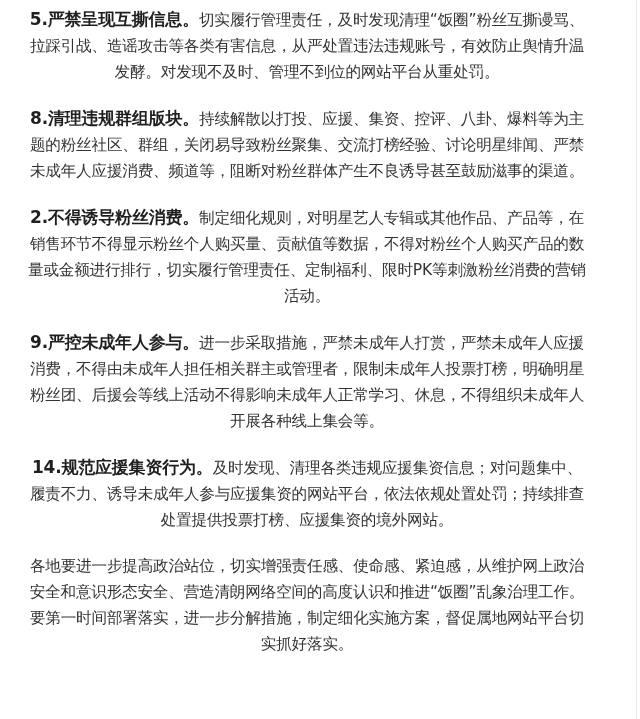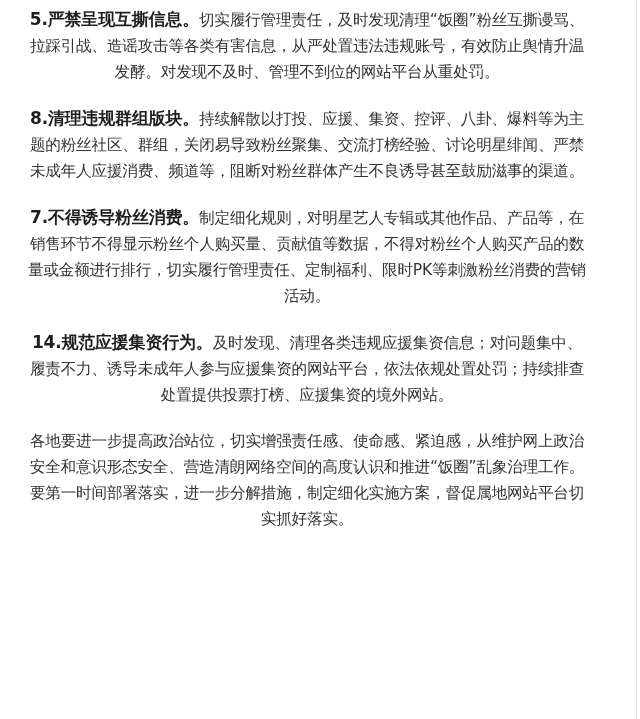--- a/index.html
+++ b/index.html
@@ -55,20 +55,23 @@
 <div class="right-border"></div>
 
 <div class="article">
   <p class="item">
     <span class="heading">5.严禁呈现互撕信息。</span><span>切实履行管理责任，及时发现清理“饭圈”粉丝互撕谩骂、拉踩引战、造谣攻击等各类有害信息，从严处置违法违规账号，有效防止舆情升温发酵。对发现不及时、管理不到位的网站平台从重处罚。</span>
   </p>
   <p class="item">
     <span class="heading">8.清理违规群组版块。</span><span>持续解散以打投、应援、集资、控评、八卦、爆料等为主题的粉丝社区、群组，关闭易导致粉丝聚集、交流打榜经验、讨论明星绯闻、严禁未成年人应援消费、频道等，阻断对粉丝群体产生不良诱导甚至鼓励滋事的渠道。</span>
   </p>
   <p class="item">
-    <span class="heading">7.不得诱导粉丝消费。</span><span>制定细化规则，对明星艺人专辑或其他作品、产品等，在销售环节不得显示粉丝个人购买量、贡献值等数据，不得对粉丝个人购买产品的数量或金额进行排行，切实履行管理责任、定制福利、限时PK等刺激粉丝消费的营销活动。</span>
+    <span class="heading">2.不得诱导粉丝消费。</span><span>制定细化规则，对明星艺人专辑或其他作品、产品等，在销售环节不得显示粉丝个人购买量、贡献值等数据，不得对粉丝个人购买产品的数量或金额进行排行，切实履行管理责任、定制福利、限时PK等刺激粉丝消费的营销活动。</span>
+  </p>
+  <p class="item">
+    <span class="heading">9.严控未成年人参与。</span><span>进一步采取措施，严禁未成年人打赏，严禁未成年人应援消费，不得由未成年人担任相关群主或管理者，限制未成年人投票打榜，明确明星粉丝团、后援会等线上活动不得影响未成年人正常学习、休息，不得组织未成年人开展各种线上集会等。</span>
   </p>
   <p class="item">
     <span class="heading">14.规范应援集资行为。</span><span>及时发现、清理各类违规应援集资信息；对问题集中、履责不力、诱导未成年人参与应援集资的网站平台，依法依规处置处罚；持续排查处置提供投票打榜、应援集资的境外网站。</span>
   </p>
   <p class="closing">各地要进一步提高政治站位，切实增强责任感、使命感、紧迫感，从维护网上政治安全和意识形态安全、营造清朗网络空间的高度认识和推进“饭圈”乱象治理工作。要第一时间部署落实，进一步分解措施，制定细化实施方案，督促属地网站平台切实抓好落实。</p>
 
 </div>
 
 </body></html>

